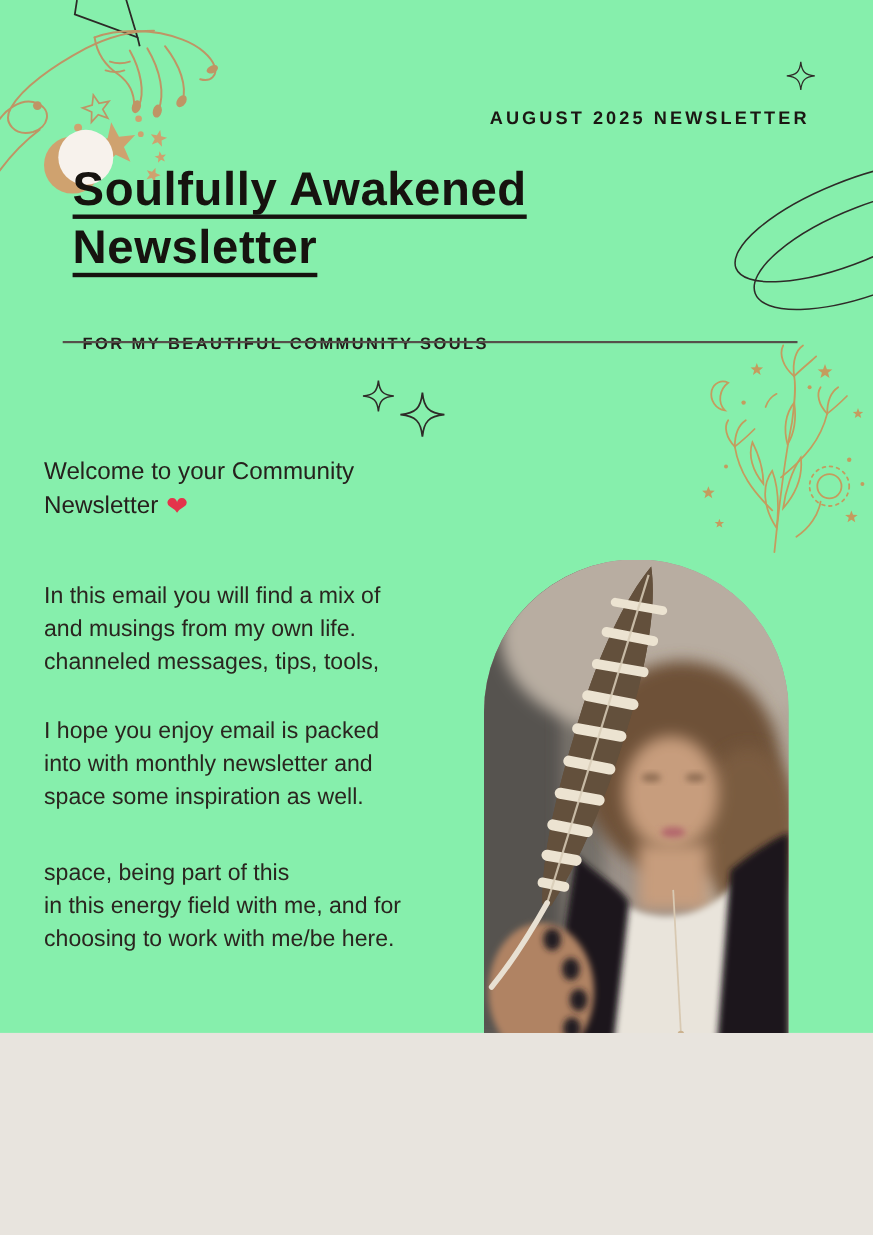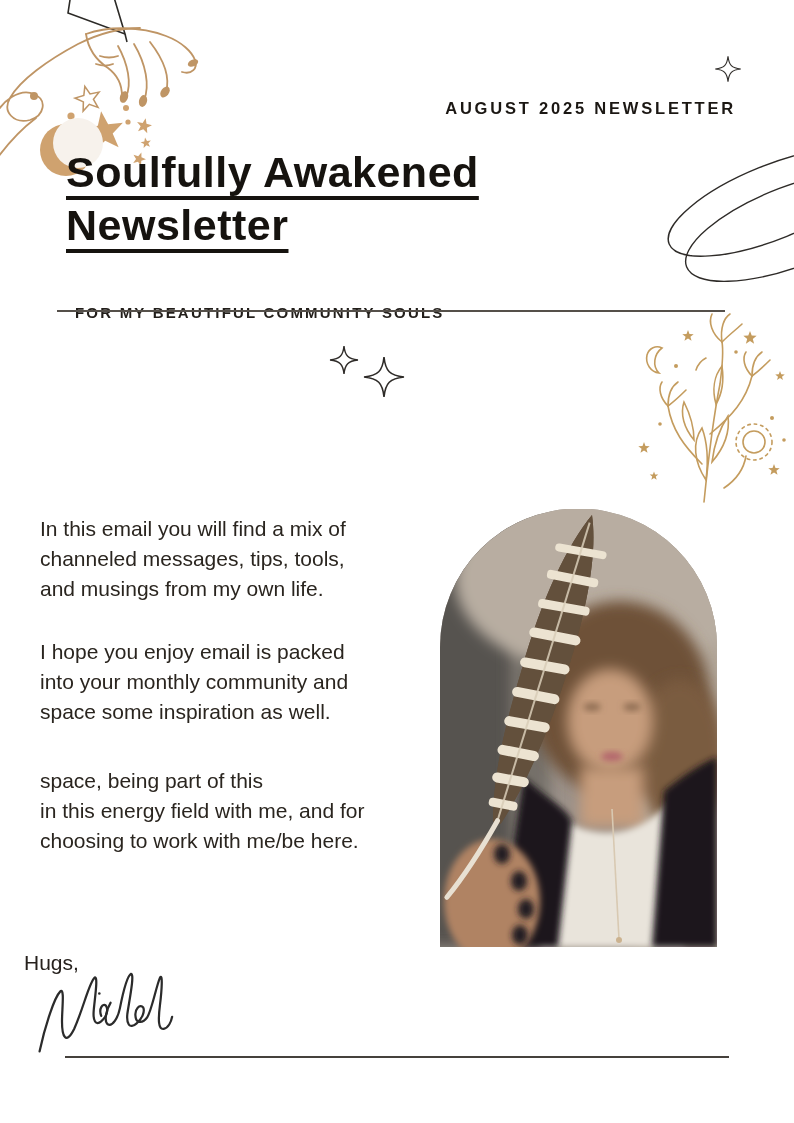--- a/index.html
+++ b/index.html
@@ -1,21 +1,21 @@
 <!DOCTYPE html>
 <html><head>
 <meta charset="utf-8">
 <style>
   * { margin: 0; padding: 0; box-sizing: border-box; }
   html,body { background:#e8e4de; }
   .page {
     position: relative;
-    width: 794px; height: 1123px;
+    width: 794px; height: 939px;
     margin: 0 auto;
-    background: #ffffff;
+    background: #86efac;
     overflow: hidden;
     font-family: "Liberation Sans", sans-serif;
     color: #26211d;
   }
   .abs { position: absolute; }
 
   .issue-label {
     top: 99px; right: 58px;
     font-size: 16.5px; font-weight: bold;
     letter-spacing: 2.8px;
@@ -58,20 +58,21 @@
     font-size: 24px;
     color: #e4344b;
     margin-left: 7px;
     vertical-align: -2px;
   }
   .para {
     left: 40px;
     font-size: 21px; line-height: 30px;
     color: #2a251f;
     white-space: nowrap;
+    margin-top: 13px;
   }
   .p1 { top: 514px; }
   .p2 { top: 637px; }
   .p3 { top: 766px; }
   .signoff { top: 951px; left: 24px; font-size: 21px; white-space: nowrap; }
   .signature-svg { top: 966px; left: 34px; }
 
   .photo {
     top: 509px; left: 440px;
     width: 277px; height: 438px;
@@ -197,29 +198,35 @@
       <use href="#st5" transform="translate(142,158) scale(6)"></use>
       <use href="#st5" transform="translate(22,164) scale(4.5)"></use>
       <circle cx="44" cy="54" r="2"></circle>
       <circle cx="140" cy="106" r="2"></circle>
       <circle cx="104" cy="40" r="1.8"></circle>
       <circle cx="28" cy="112" r="1.8"></circle>
       <circle cx="152" cy="128" r="1.8"></circle>
     </g>
   </svg>
 
+  <div class="abs greeting">
+    <div>Welcome to your Community</div>
+    <div>
+      <span>Newsletter</span><span class="heart">❤</span>
+    </div>
+  </div>
 
   <div class="abs para p1">
     <div>In this email you will find a mix of</div>
+    <div>and musings from my own life.</div>
     <div>channeled messages, tips, tools,</div>
-    <div>and musings from my own life.</div>
   </div>
   <div class="abs para p2">
     <div>I hope you enjoy email is packed</div>
-    <div>into your monthly community and</div>
+    <div>into with monthly newsletter and</div>
     <div>space some inspiration as well.</div>
   </div>
   <div class="abs para p3">
     <div>space, being part of this</div>
     <div>in this energy field with me, and for</div>
     <div>choosing to work with me/be here.</div>
   </div>
 
   <svg class="abs photo" width="277" height="438" viewBox="0 0 277 438" role="img" aria-label="Blurred arched portrait of a woman in a black cardigan holding a striped feather">
     <defs>

